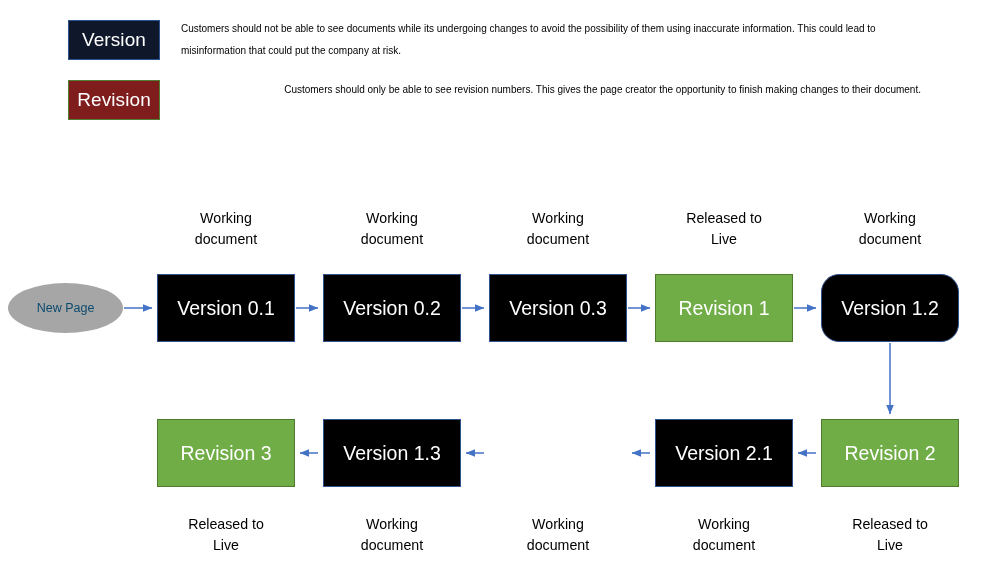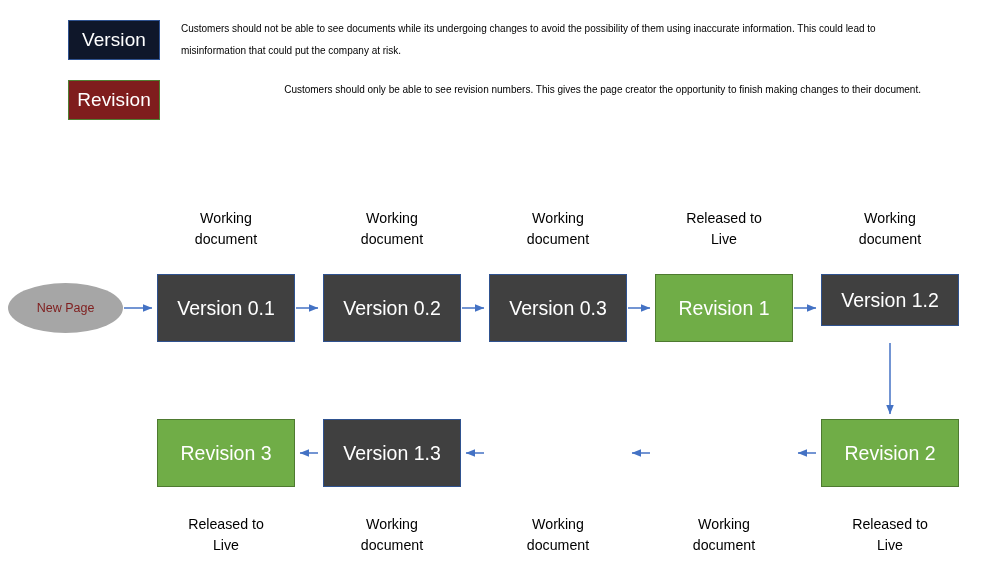--- a/index.html
+++ b/index.html
@@ -43,30 +43,30 @@
 
   
   .node{
     position:absolute;
     display:flex;align-items:center;justify-content:center;
     color:#ffffff;
     font-size:19.5px;
     box-sizing:border-box;
     white-space:nowrap;
   }
-  .node.blue{background:#404040;border:1.3px solid #2F528F;}
+  .node.blue{background:#000000;border:1.3px solid #2F528F;}
   .node.green{background:#70AD47;border:1.3px solid #4E7A30;}
 
   .ellipse{
     position:absolute;
     left:8px;top:283px;width:115px;height:50px;
     background:#A6A6A6;
     border-radius:50%;
     display:flex;align-items:center;justify-content:center;
-    color:#7f1d1d;
+    color:#0c4a6e;
     font-size:12.5px;
     box-sizing:border-box;
   }
 
   
   .caption{
     position:absolute;
     width:138px;
     text-align:center;
     font-size:14.2px;
@@ -115,29 +115,32 @@
   </div>
   <div class="node blue" style="left:323px;top:274px;width:138px;height:68px;">
     <span>Version 0.2</span>
   </div>
   <div class="node blue" style="left:489px;top:274px;width:138px;height:68px;">
     <span>Version 0.3</span>
   </div>
   <div class="node green" style="left:655px;top:274px;width:138px;height:68px;">
     <span>Revision 1</span>
   </div>
-  <div class="node blue" style="left:821px;top:274px;width:138px;height:52px;">
+  <div class="node blue" style="left:821px;top:274px;width:138px;height:68px;border-radius:18px;">
     <span>Version 1.2</span>
   </div>
 
   <div class="node green" style="left:157px;top:419px;width:138px;height:68px;">
     <span>Revision 3</span>
   </div>
   <div class="node blue" style="left:323px;top:419px;width:138px;height:68px;">
     <span>Version 1.3</span>
+  </div>
+  <div class="node blue" style="left:655px;top:419px;width:138px;height:68px;">
+    <span>Version 2.1</span>
   </div>
   <div class="node green" style="left:821px;top:419px;width:138px;height:68px;">
     <span>Revision 2</span>
   </div>
 
   <div class="caption bottom" style="left:157px;">Released to
 Live</div>
   <div class="caption bottom" style="left:323px;">Working
 document</div>
   <div class="caption bottom" style="left:489px;">Working

